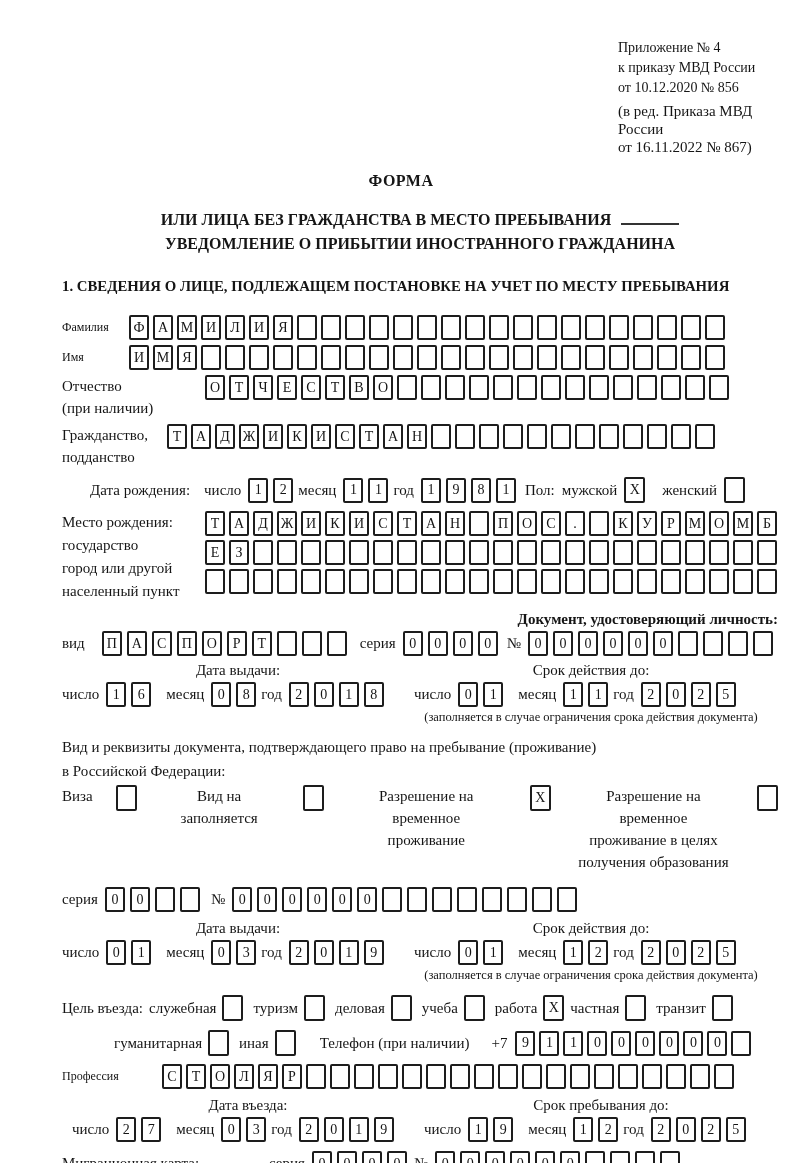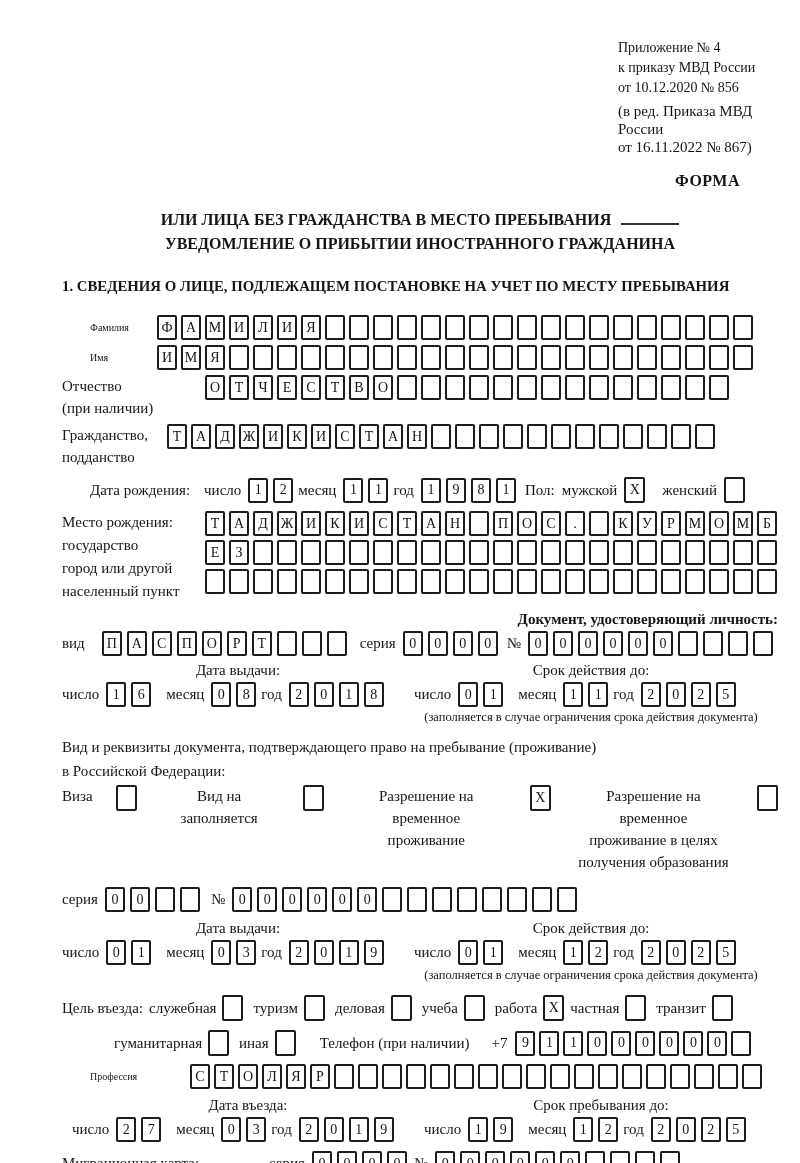--- a/index.html
+++ b/index.html
@@ -4,26 +4,26 @@
 <style>
   html,body{margin:0;padding:0;background:#ffffff;}
   .page{
     width:800px;height:1163px;box-sizing:border-box;position:relative;overflow:hidden;
     background:#ffffff;color:#151515;
     font-family:"Liberation Serif","DejaVu Serif",serif;
     padding:38px 22px 0 62px;
   }
   .appendix{margin-left:556px;font-size:14px;line-height:20px;}
   .appendix-note{margin-left:556px;font-size:15px;line-height:18px;margin-top:4px;}
-  .forma{font-weight:bold;font-size:16px;text-align:right;margin:16px 38px 8px 0;letter-spacing:.5px;font-family:Liberation Serif, serif;}
+  .forma{font-weight:bold;font-size:16px;text-align:center;margin:16px 38px 8px 0;letter-spacing:.5px;font-family:Liberation Serif, serif;}
   .title{margin-top:18px;text-align:center;font-weight:bold;font-size:16px;line-height:24px;}
   .blank-line{display:inline-block;width:58px;border-bottom:2px solid #333;height:14px;margin-left:10px;}
   .sec-head{margin-top:22px;font-weight:bold;font-size:14.8px;white-space:nowrap;}
   .frow{display:flex;align-items:flex-start;margin-top:5px;}
-  .lbl{font-size:10px;line-height:25px;flex:0 0 auto;margin-left:28px;}
+  .lbl{font-size:12px;line-height:25px;flex:0 0 auto;}
   .lbl2{font-size:15px;line-height:22px;flex:0 0 auto;}
   .cells{display:flex;flex:0 0 auto;}
   .cell{
     box-sizing:border-box;flex:0 0 auto;width:20px;height:25px;margin-right:4px;
     border:2px solid #1d1d1d;border-radius:2px;
     display:flex;align-items:center;justify-content:center;
     font-size:14px;line-height:1;background:#fff;
   }
   .cellstack .cells{margin-bottom:4px;}
   .dg{display:flex;align-items:center;font-size:15px;}

